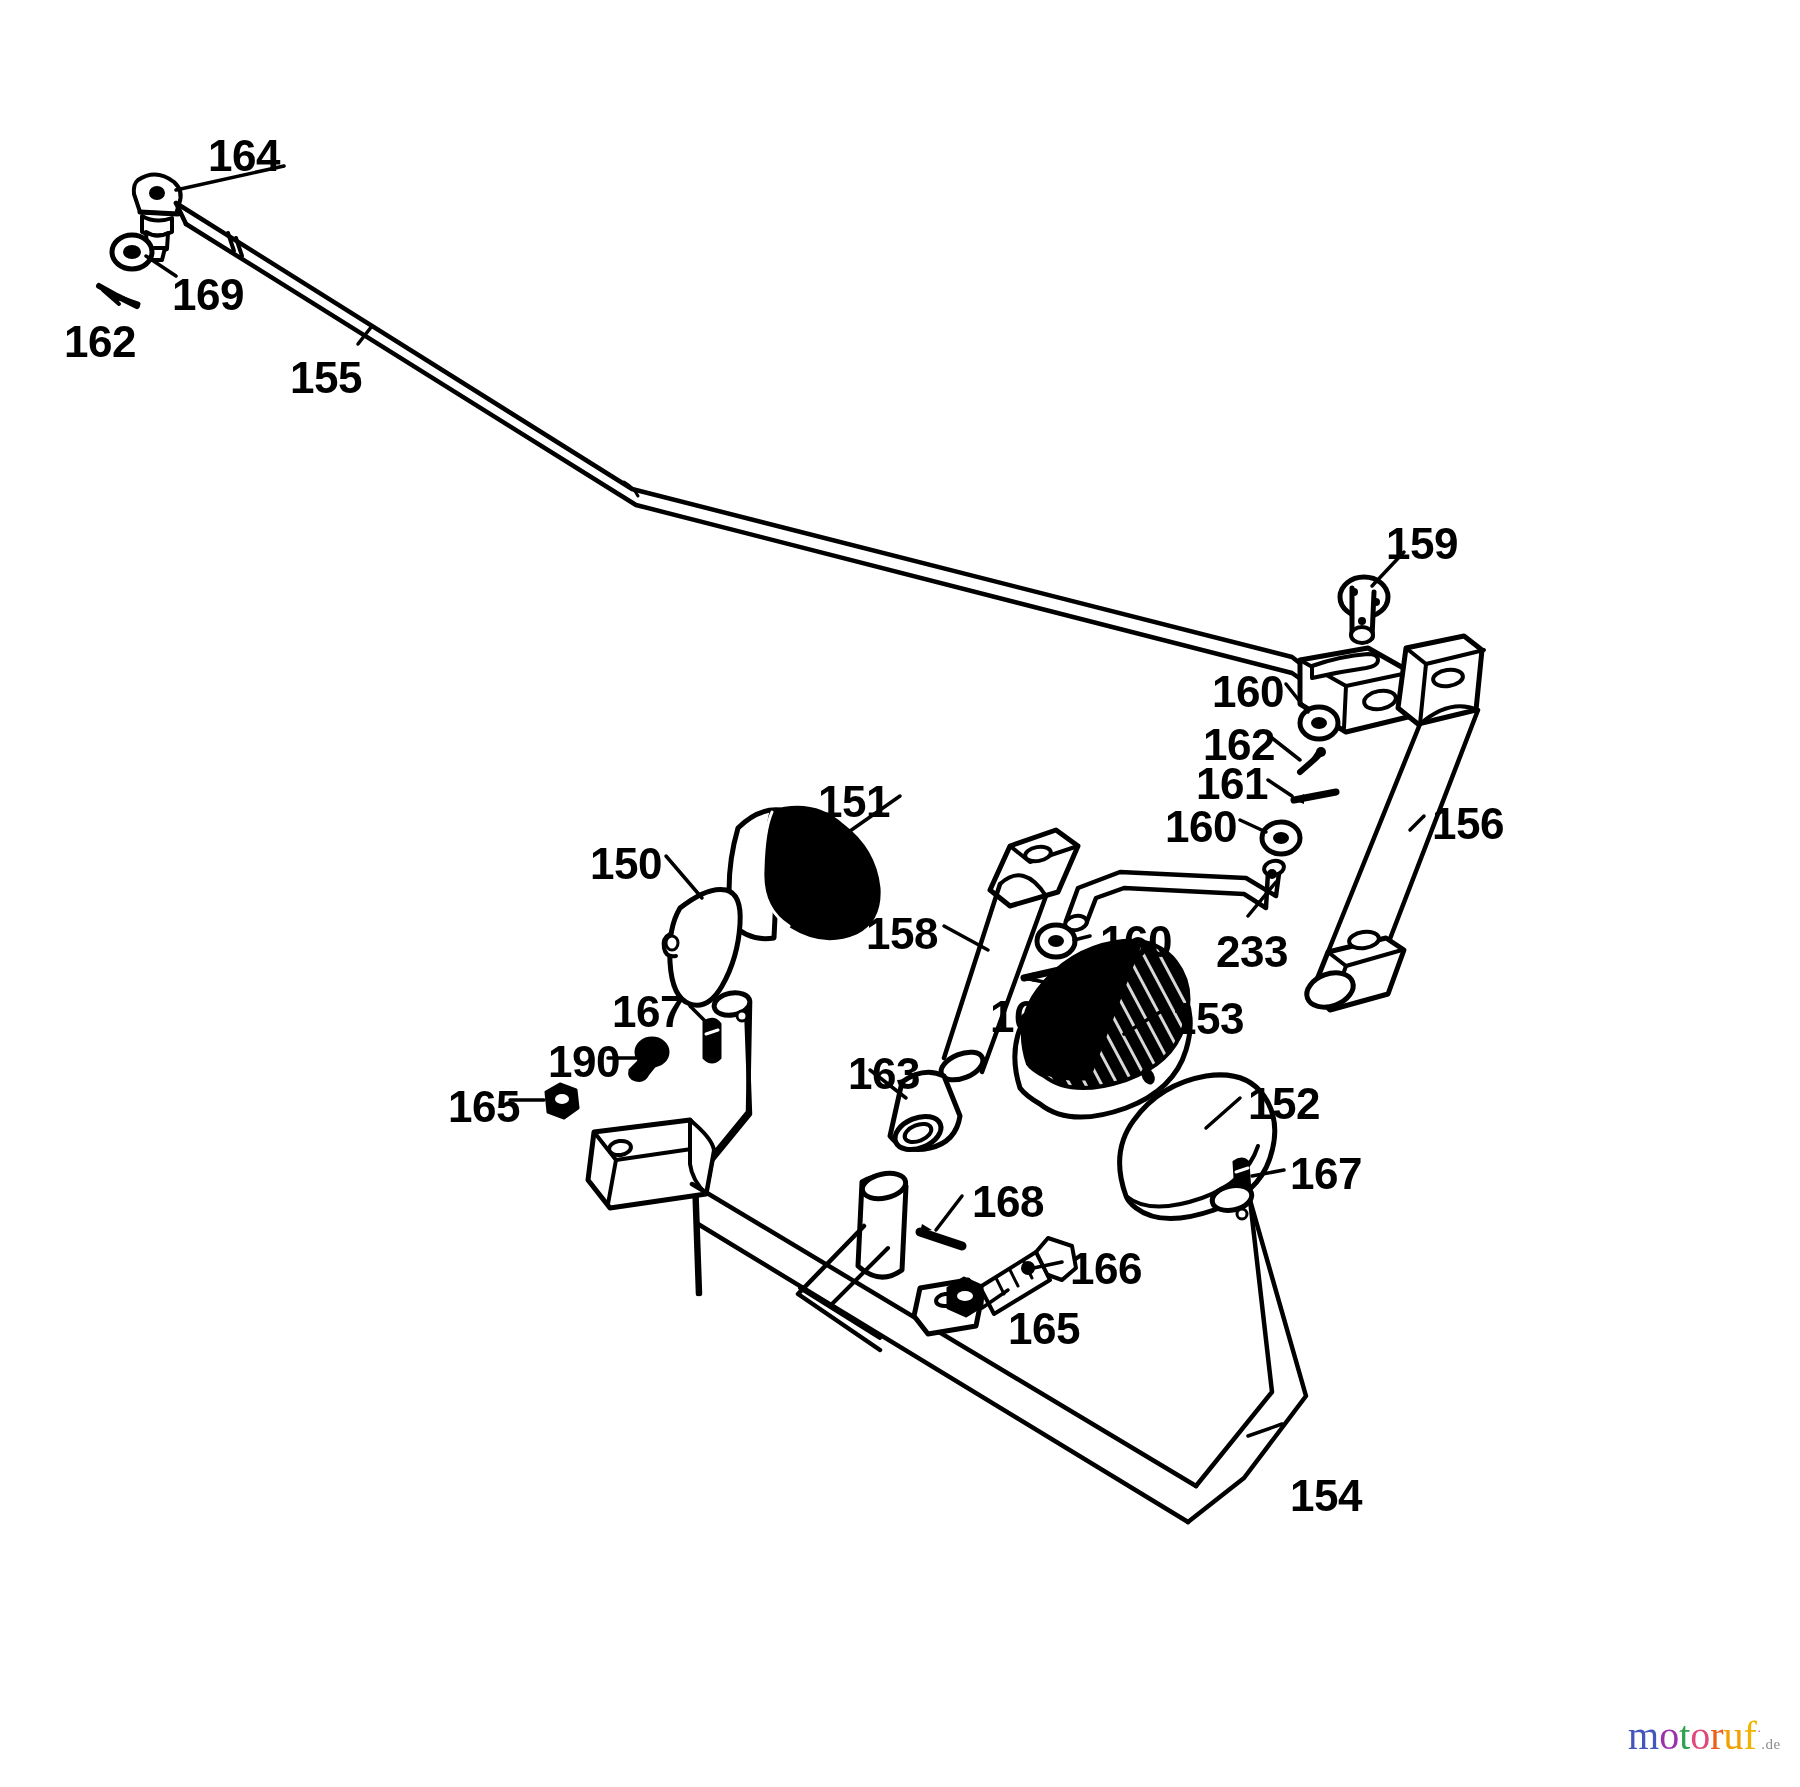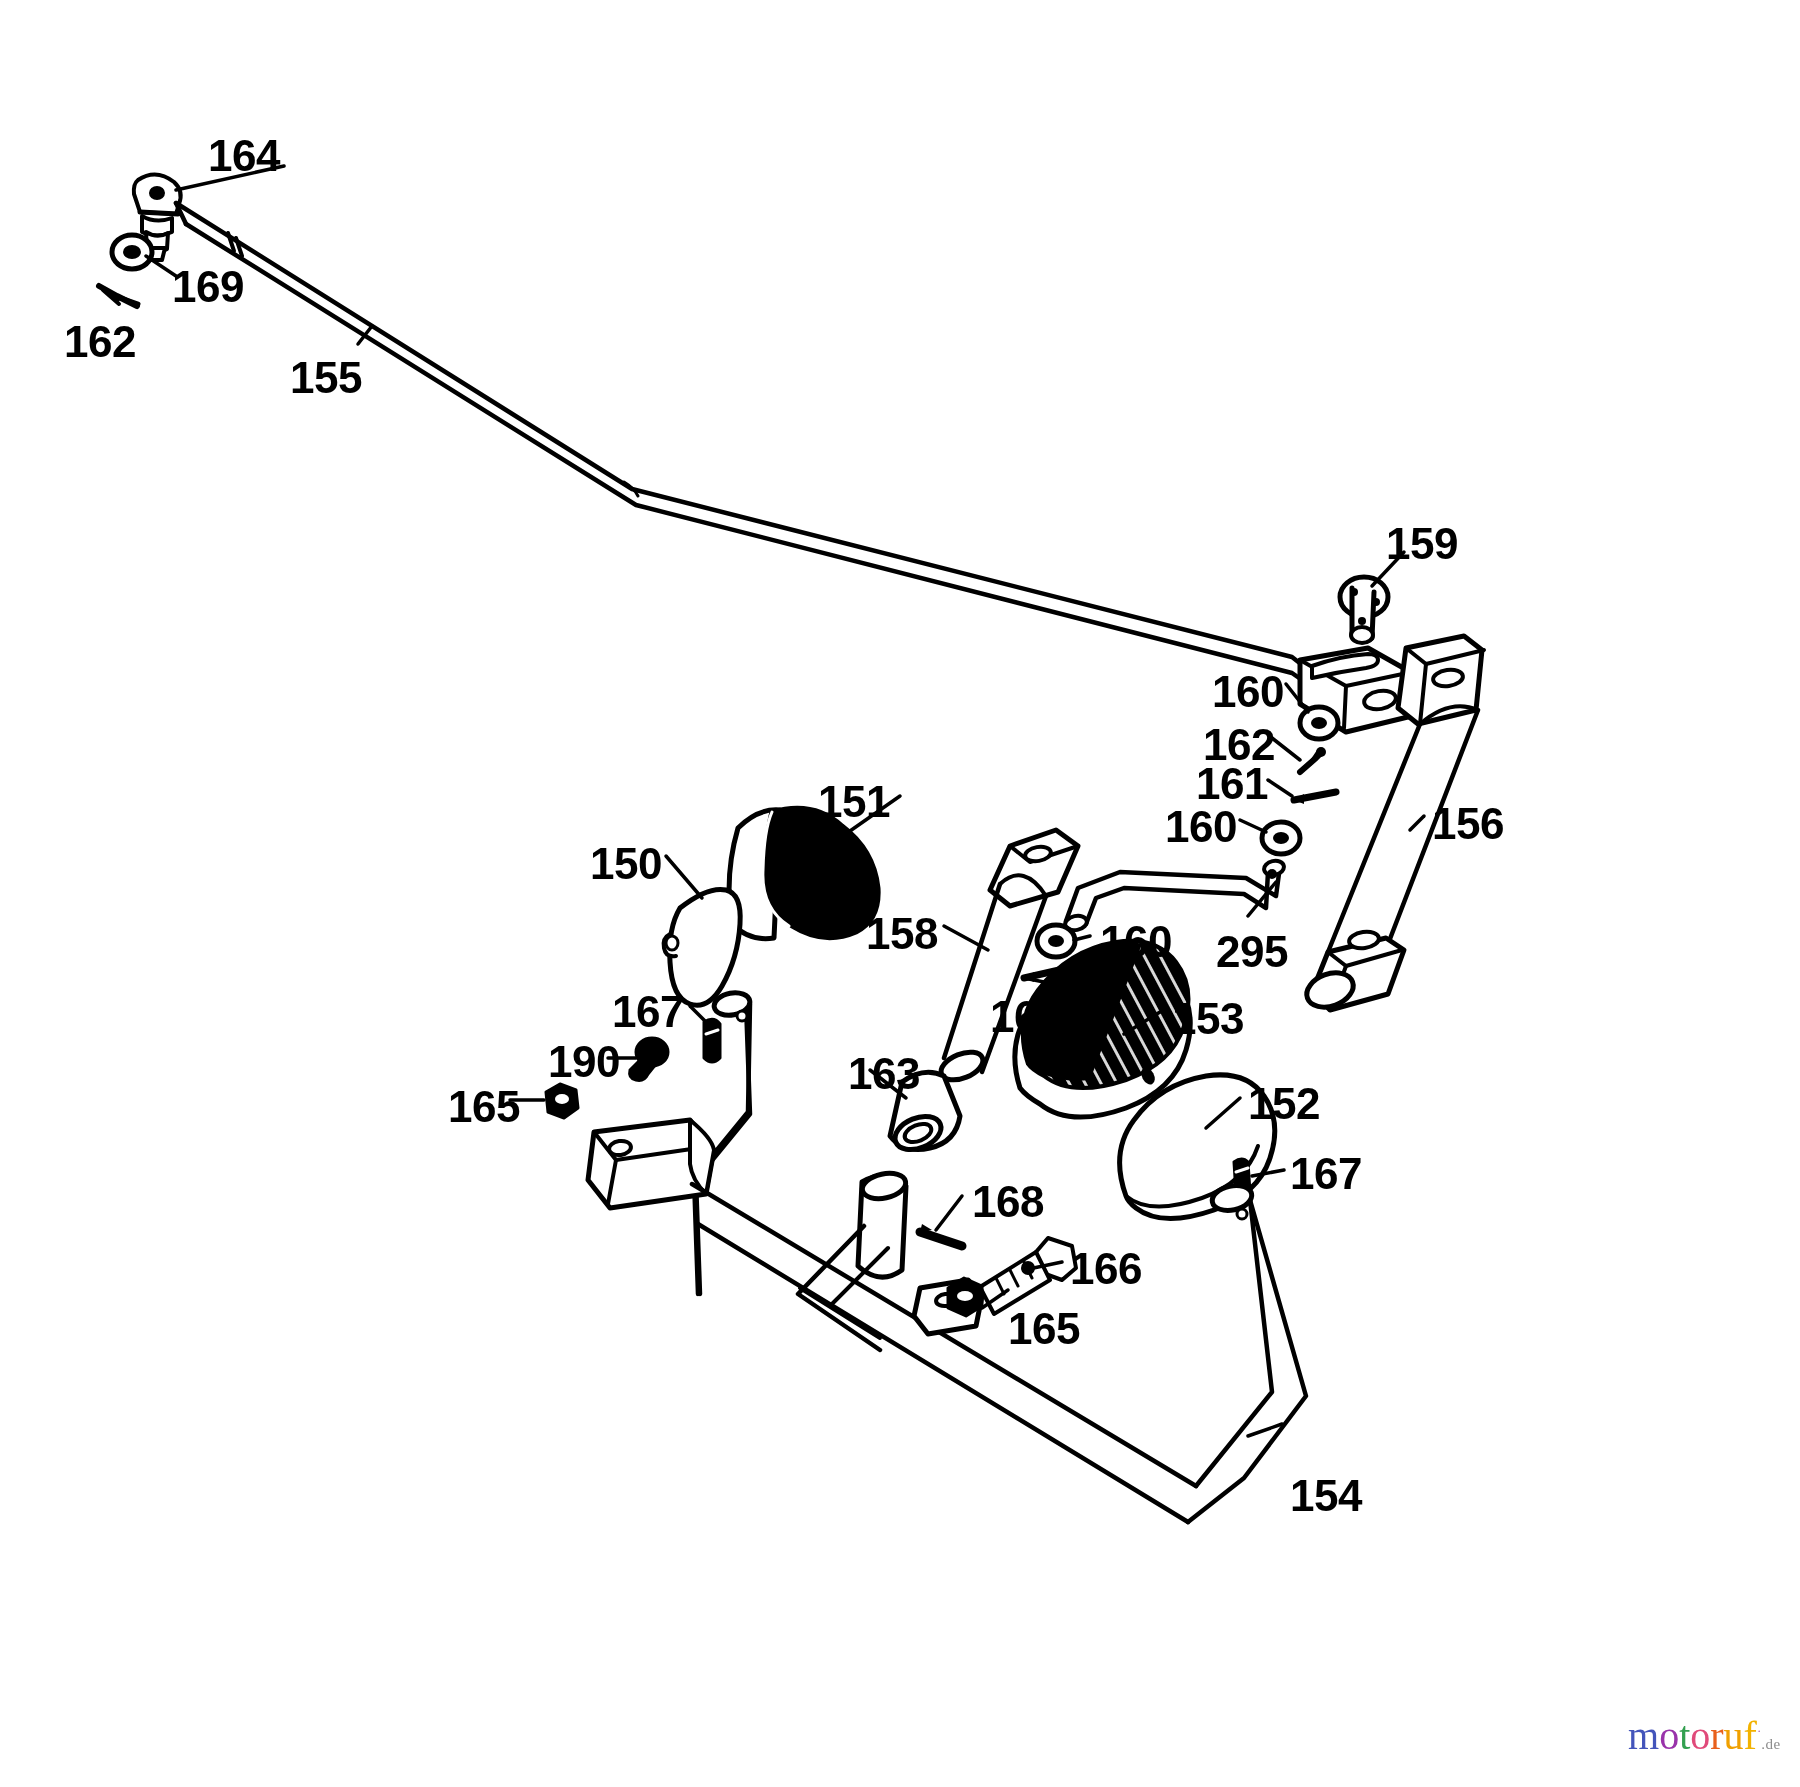--- a/index.html
+++ b/index.html
@@ -334,34 +334,34 @@
         <path d="M962 1196 L936 1230"></path>
         <path d="M1062 1262 L1024 1270"></path>
         <path d="M1008 1290 L982 1308"></path>
         <path d="M1282 1424 L1248 1436"></path>
       </g>
 
     </g>
   </svg>
 
   <div class="callout" style="left:208px; top:134px;">164</div>
-  <div class="callout" style="left:172px; top:265px;">169</div>
+  <div class="callout" style="left:172px; top:273px;">169</div>
   <div class="callout" style="left:64px; top:320px;">162</div>
   <div class="callout" style="left:290px; top:356px;">155</div>
   <div class="callout" style="left:1386px; top:522px;">159</div>
   <div class="callout" style="left:1212px; top:670px;">160</div>
   <div class="callout" style="left:1203px; top:723px;">162</div>
   <div class="callout" style="left:1196px; top:762px;">161</div>
   <div class="callout" style="left:1165px; top:805px;">160</div>
   <div class="callout" style="left:1432px; top:802px;">156</div>
   <div class="callout" style="left:818px; top:780px;">151</div>
   <div class="callout" style="left:590px; top:842px;">150</div>
   <div class="callout" style="left:866px; top:912px;">158</div>
   <div class="callout" style="left:1100px; top:920px;">160</div>
-  <div class="callout" style="left:1216px; top:930px;">295</div>
+  <div class="callout" style="left:1216px; top:930px;">233</div>
   <div class="callout" style="left:990px; top:995px;">161</div>
   <div class="callout" style="left:1172px; top:997px;">153</div>
   <div class="callout" style="left:612px; top:990px;">167</div>
   <div class="callout" style="left:548px; top:1040px;">190</div>
   <div class="callout" style="left:812px; top:1052px;margin-left:36px;">163</div>
   <div class="callout" style="left:448px; top:1085px;">165</div>
   <div class="callout" style="left:1248px; top:1082px;">152</div>
   <div class="callout" style="left:1290px; top:1152px;">167</div>
   <div class="callout" style="left:972px; top:1180px;">168</div>
   <div class="callout" style="left:1070px; top:1247px;">166</div>

